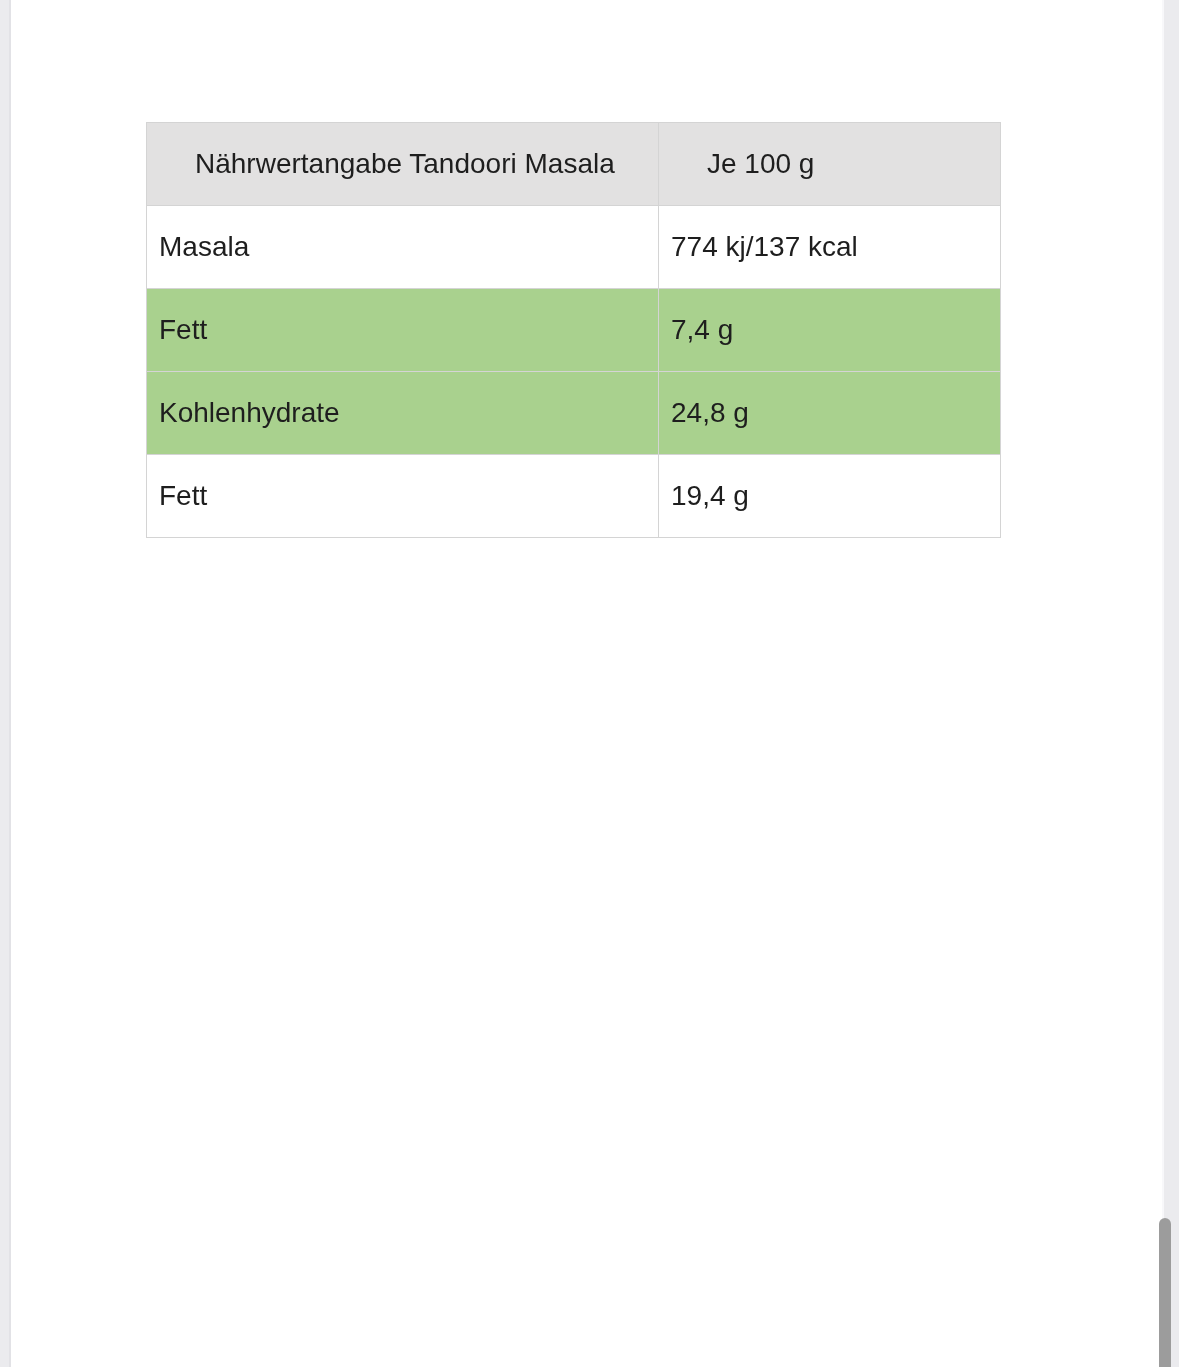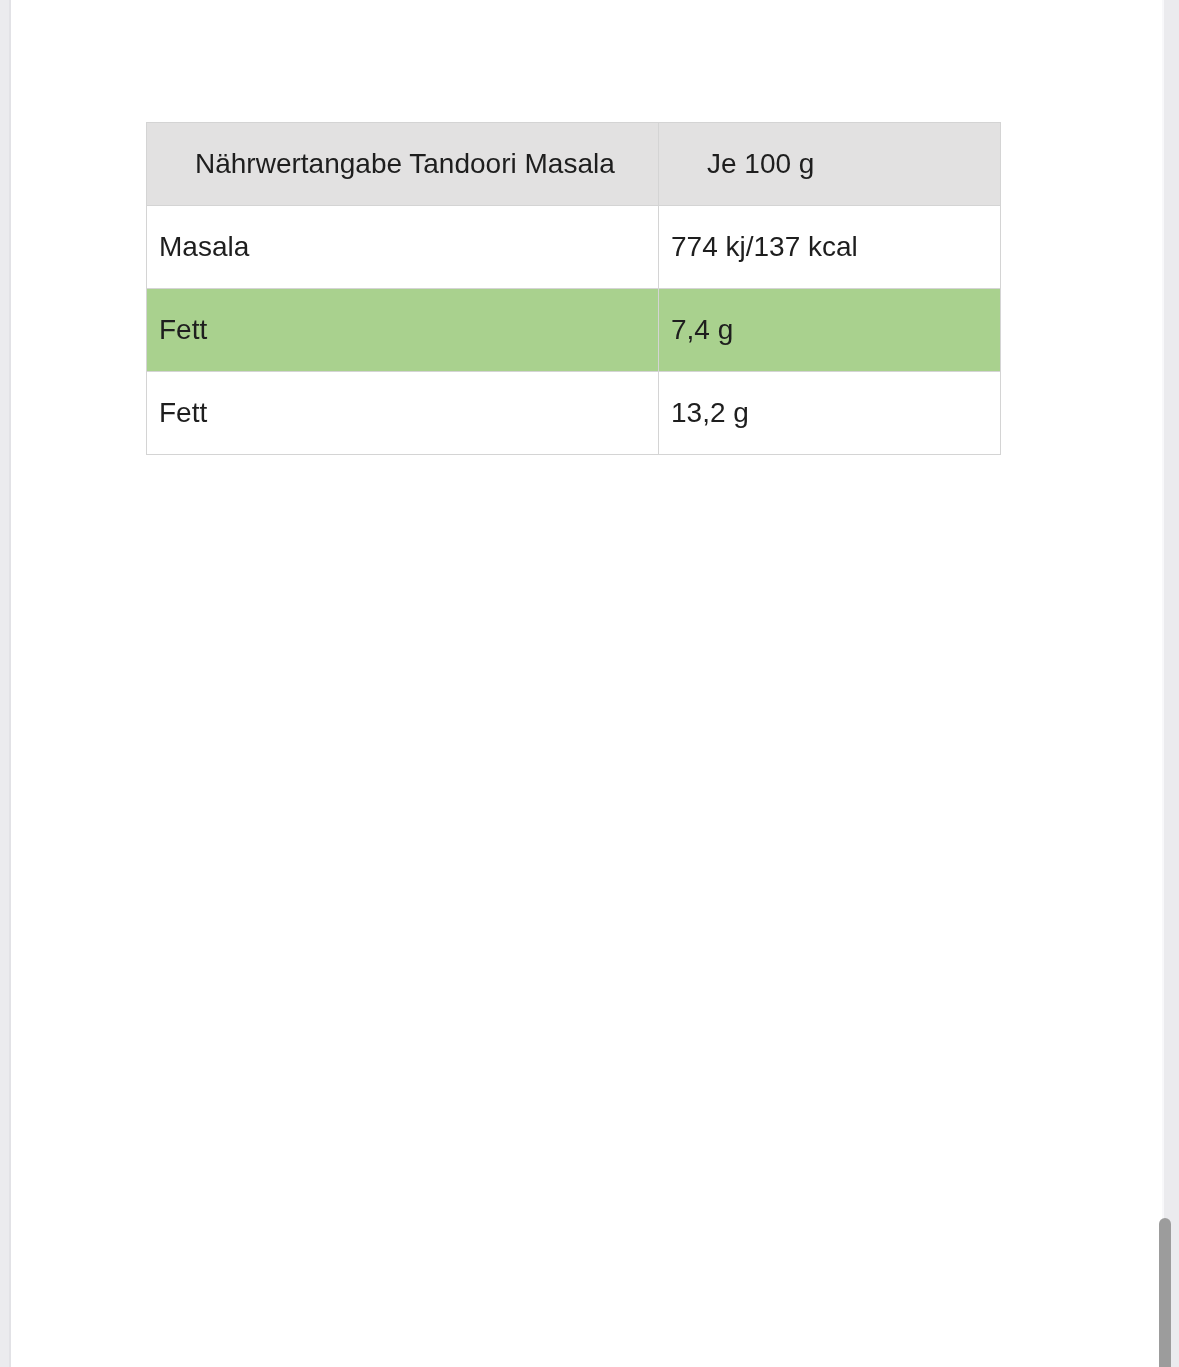--- a/index.html
+++ b/index.html
@@ -92,19 +92,23 @@
     </thead>
     <tbody>
       <tr>
         <td>Masala</td>
         <td>774 kj/137 kcal</td>
       </tr>
       <tr class="highlight">
         <td>Fett</td>
         <td>7,4 g</td>
       </tr>
+      <tr class="highlight">
+        <td>Kohlenhydrate</td>
+        <td>24,8 g</td>
+      </tr>
       <tr>
         <td>Fett</td>
-        <td>13,2 g</td>
+        <td>19,4 g</td>
       </tr>
     </tbody>
   </table>
 </div>
 
 </body></html>

